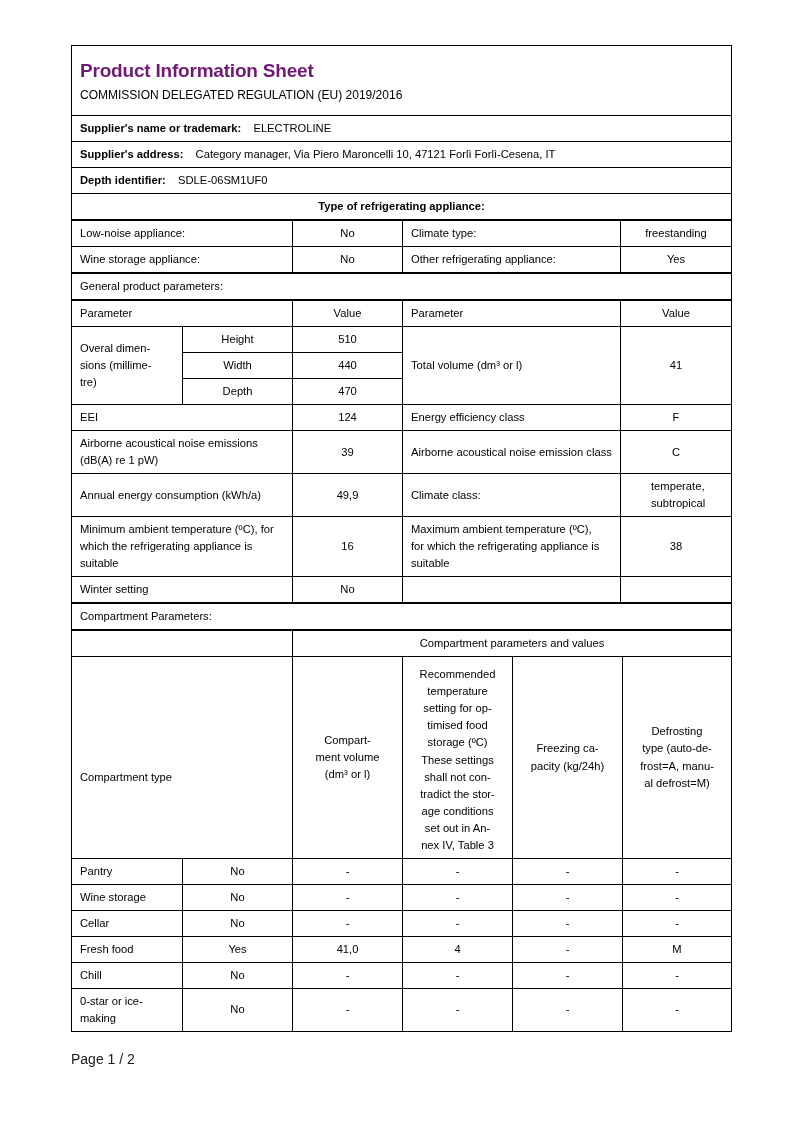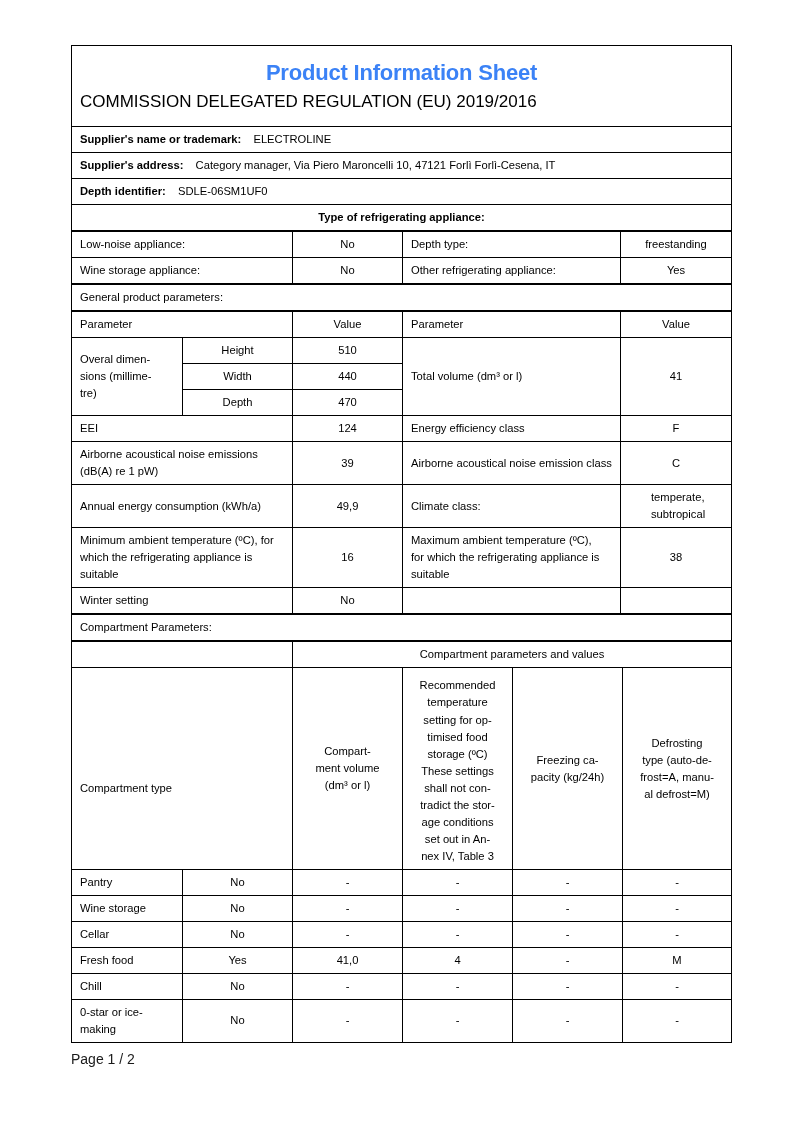--- a/index.html
+++ b/index.html
@@ -40,31 +40,30 @@
     padding: 4px 8px;
     vertical-align: middle;
     background: #ffffff;
   }
   .thick-top > td { border-top-width: 2px; }
   .thick-bot > td { border-bottom-width: 2px; }
   .c { text-align: center; }
   .l { text-align: left; }
   .b { font-weight: bold; text-align: center; }
   .title {
-    color: #3b82f6;
+    color: #701a75;
     font-weight: bold;
-    font-size: 22px;
+    font-size: 19px;
     letter-spacing: -0.2px;
     line-height: 1.15;
     padding-top: 10px;
     padding-bottom: 2px;
-    text-align: center;
   }
   .subtitle {
-    font-size: 17px;
+    font-size: 12px;
     padding-top: 2px;
     padding-bottom: 7px;
   }
   .hdr-cell {
     padding-top: 8px;
     padding-bottom: 8px;
   }
   .sect-hdr td {
     font-weight: normal;
     padding-top: 7px;
@@ -136,21 +135,21 @@
       <colgroup>
         <col style="width:221px">
           <col style="width:110px">
           <col style="width:218px">
           <col style="width:111px">
       </colgroup>
       <tbody>
         <tr class="thick-top">
           <td class="l">Low-noise appliance:</td>
           <td class="c">No</td>
-          <td class="l">Depth type:</td>
+          <td class="l">Climate type:</td>
           <td class="c">freestanding</td>
         </tr>
         <tr class="thick-bot">
           <td class="l">Wine storage appliance:</td>
           <td class="c">No</td>
           <td class="l">Other refrigerating appliance:</td>
           <td class="c">Yes</td>
         </tr>
       </tbody>
     </table>

